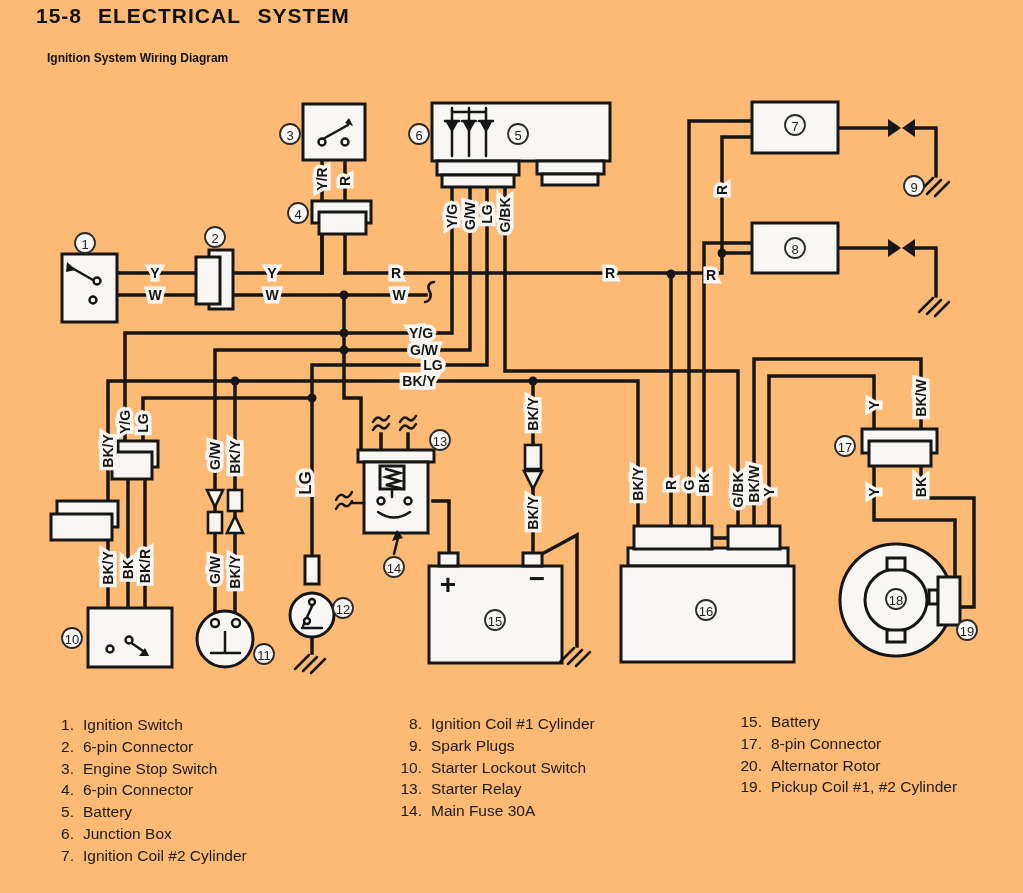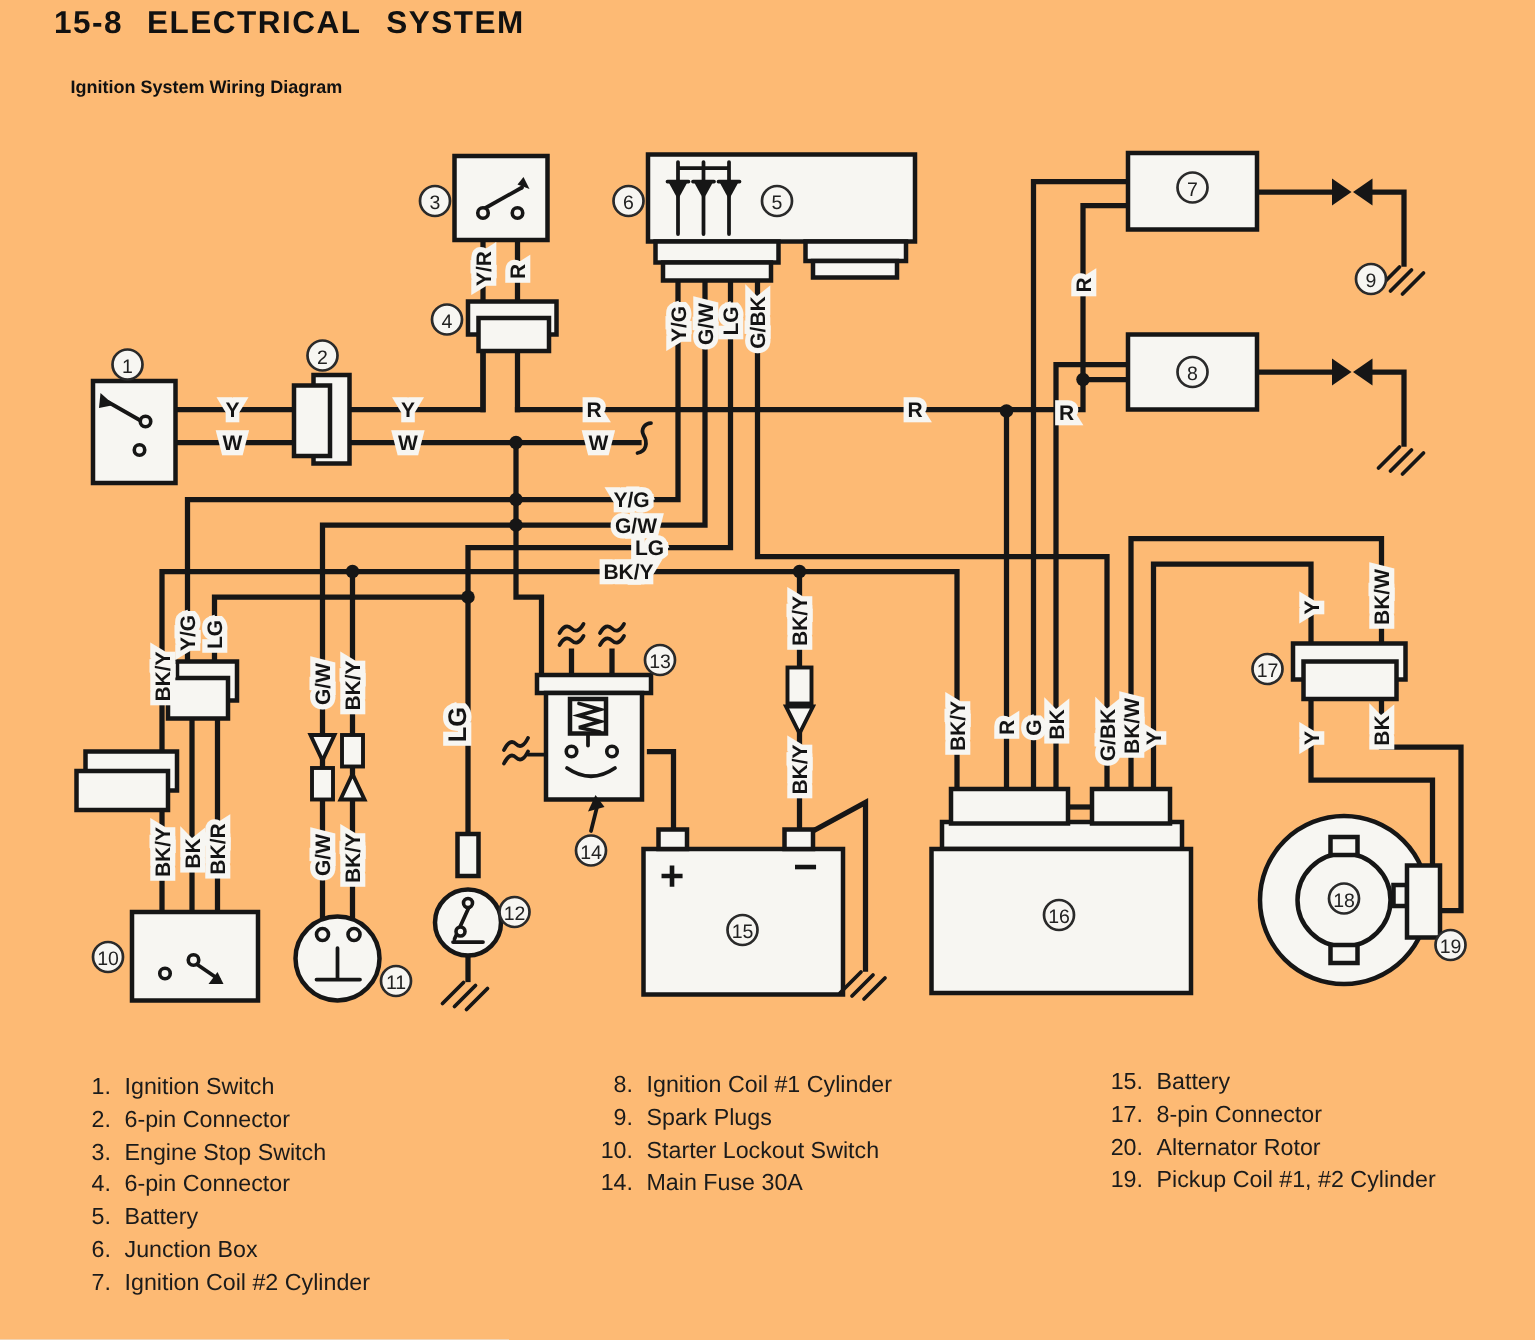--- a/index.html
+++ b/index.html
@@ -356,20 +356,24 @@
       </div>
     <div class="lrow">
         <span class="lnum">9.</span>
         <span class="llab">Spark Plugs</span>
       </div>
     <div class="lrow">
         <span class="lnum">10.</span>
         <span class="llab">Starter Lockout Switch</span>
       </div>
     <div class="lrow">
+        <span class="lnum">13.</span>
+        <span class="llab">Starter Relay</span>
+      </div>
+    <div class="lrow">
         <span class="lnum">14.</span>
         <span class="llab">Main Fuse 30A</span>
       </div>
   </div>
   <div class="legend-col c3" style="left:718px;top:711px;">
     <div class="lrow">
         <span class="lnum">15.</span>
         <span class="llab">Battery</span>
       </div>
     <div class="lrow">

